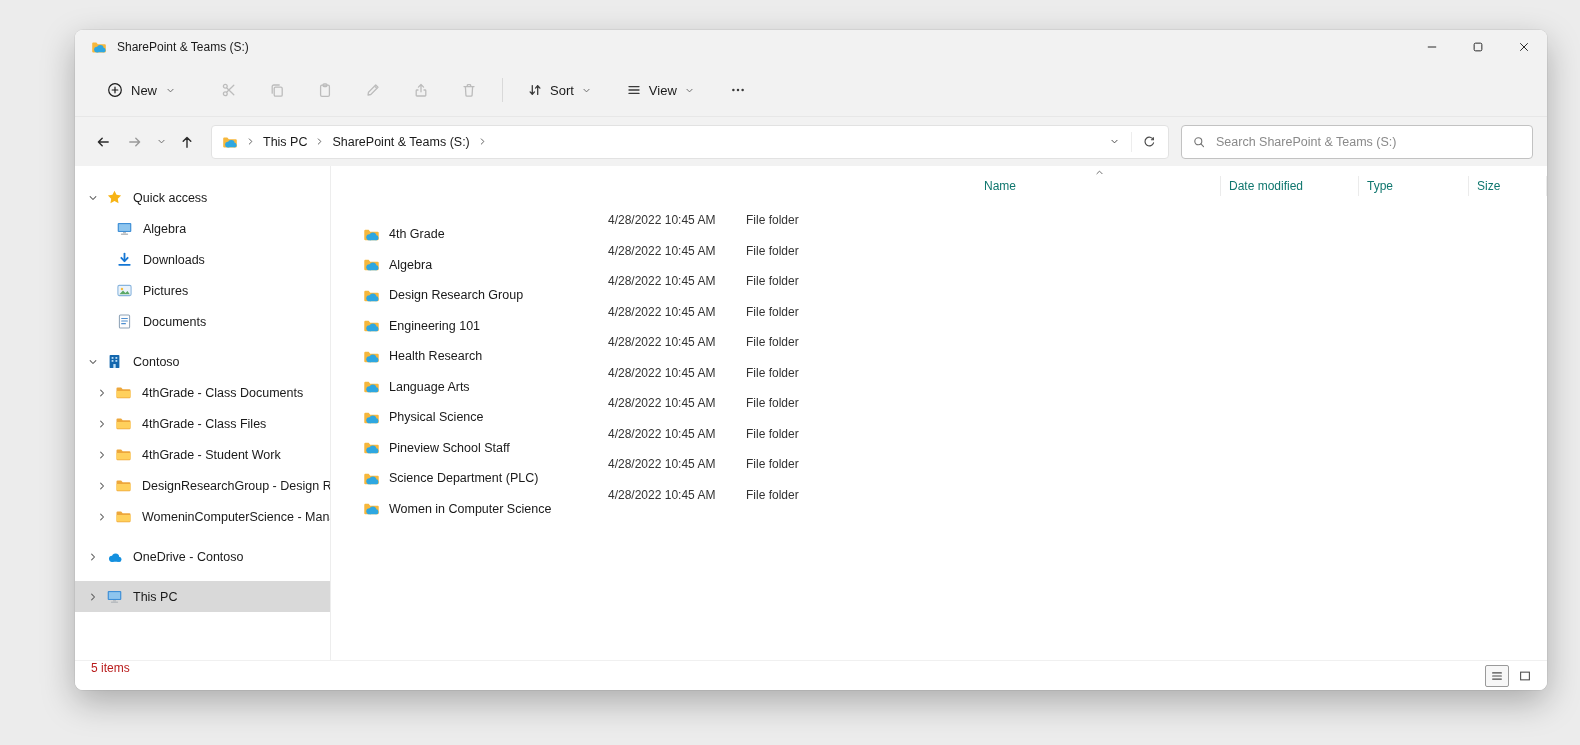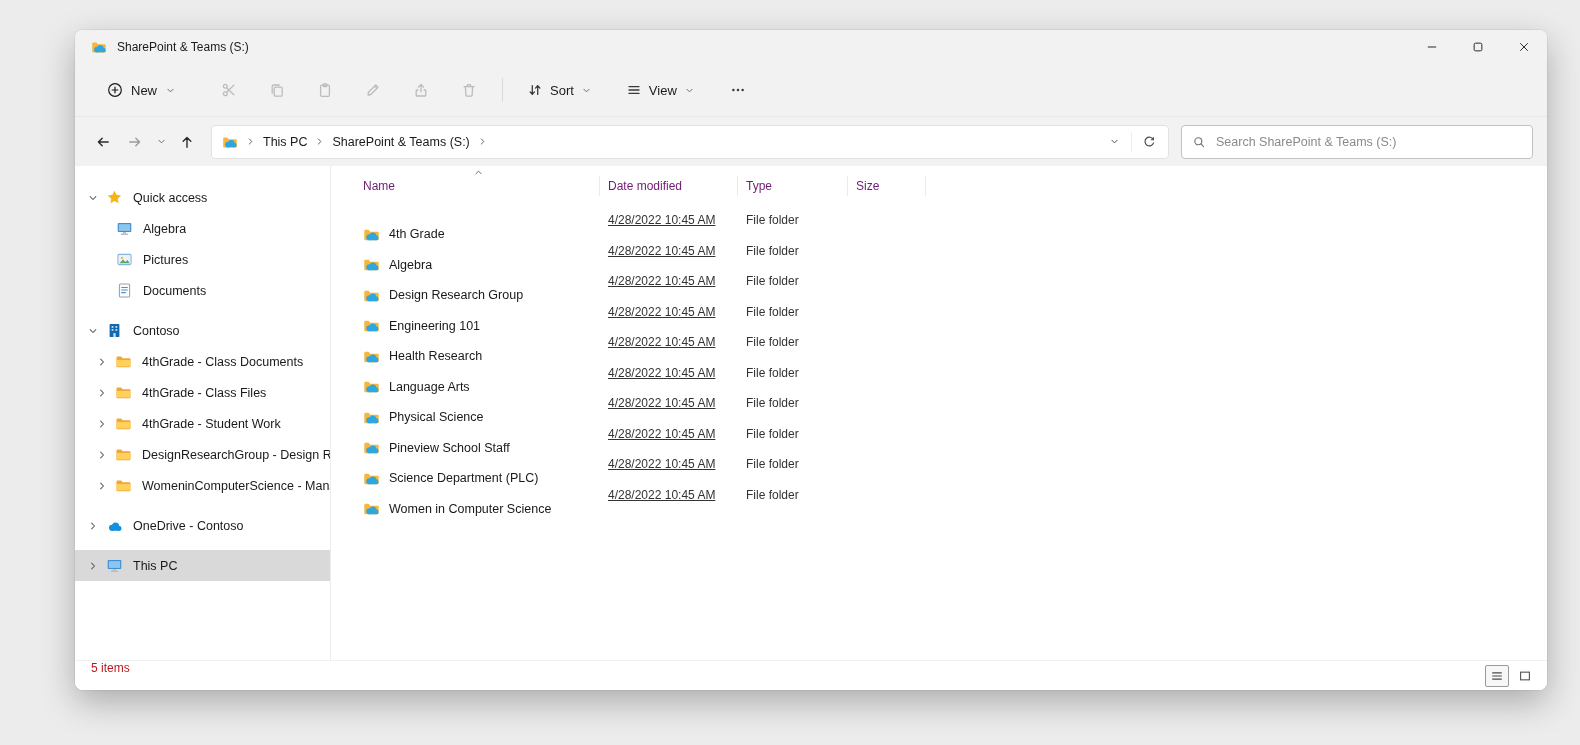--- a/index.html
+++ b/index.html
@@ -66,34 +66,34 @@
   .snav-row .chev { width:16px; height:16px; display:flex; align-items:center; justify-content:center; color:#5c5c5c; flex:none; margin-right:5px; }
   .snav-row .sicon { width:17px; height:17px; flex:none; margin-right:10px; }
   .snav-row .slabel { overflow:hidden; }
   .root { padding-left:10px; }
   .qa-child { padding-left:41px; }
   .c-child { padding-left:19px; }
   .section-gap { margin-top:9px; }
   .selected { background:#d9d9d9; }
 
   .main { flex:1; display:flex; flex-direction:column; padding:4px 0 0 24px; min-width:0; }
-  .cols { display:flex; align-items:center; height:32px; font-size:12px; color:#701a75; flex:none; }
+  .cols { display:flex; align-items:center; height:32px; font-size:12px; color:#0f766e; flex:none;justify-content:flex-end; }
   .col { height:20px; display:flex; align-items:center; padding-left:8px; border-right:1px solid #ebebeb; position:relative; }
   .col-name { width:245px; }
   .col-date { width:138px; }
   .col-type { width:110px; }
   .col-size { width:78px; }
   .sortcaret { position:absolute; left:118px; top:-9px; width:11px; height:11px; color:#6a6a6a; }
 
   .rows { flex:1; overflow:hidden; margin-top:3px; }
   .frow { display:flex; align-items:center; height:30.5px; }
   .fcell-name { width:245px; display:flex; align-items:center; gap:9px; padding-left:8px; font-size:12.5px; color:#191919; white-space:nowrap; overflow:hidden;margin-top:28px; }
   .fcell-name .f-ic { width:17px; height:17px; flex:none; }
   .fcell { padding-left:8px; font-size:12px; color:#333; white-space:nowrap; overflow:hidden; }
-  .f-date { width:138px;text-decoration:underline; }
+  .f-date { width:138px; }
   .f-type { width:110px; }
   .f-size { width:78px; }
 
   
   .statusbar { height:30px; background:#fff; border-top:1px solid #f0f0f0; display:flex; 
     padding:0 10px 0 16px; font-size:12px; color:#b91c1c; flex:none; }
   .view-toggles { margin-left:auto; display:flex; align-items:center; gap:4px; }
   .vt { width:24px; height:22px; display:flex; align-items:center; justify-content:center; color:#4a4a4a; border:1px solid transparent; border-radius:2px; }
   .vt.active { border-color:#9a9a9a; background:#f7f7f7; }
 
@@ -425,20 +425,28 @@
         <span class="sicon">
             <svg class="ic ic17">
               <use href="#i-monitor"></use>
             </svg>
           </span>
         <span class="slabel">Algebra</span>
       </div>
       <div class="snav-row qa-child">
         <span class="sicon">
             <svg class="ic ic17">
+              <use href="#i-download"></use>
+            </svg>
+          </span>
+        <span class="slabel">Downloads</span>
+      </div>
+      <div class="snav-row qa-child">
+        <span class="sicon">
+            <svg class="ic ic17">
               <use href="#i-pictures"></use>
             </svg>
           </span>
         <span class="slabel">Pictures</span>
       </div>
       <div class="snav-row qa-child">
         <span class="sicon">
             <svg class="ic ic17">
               <use href="#i-document"></use>
             </svg>

